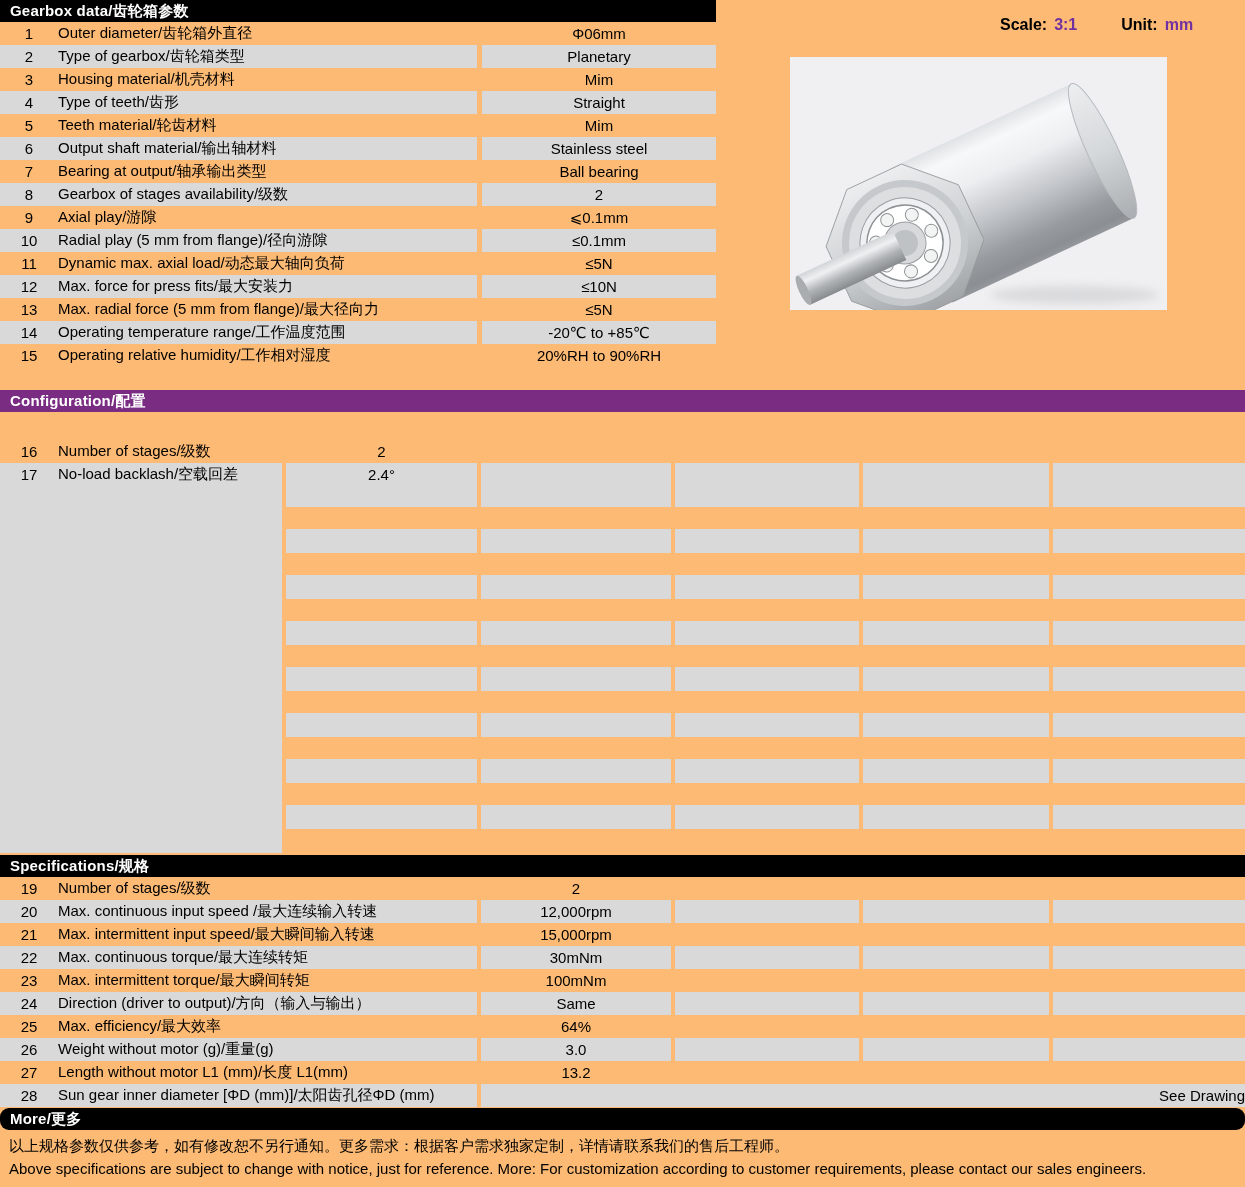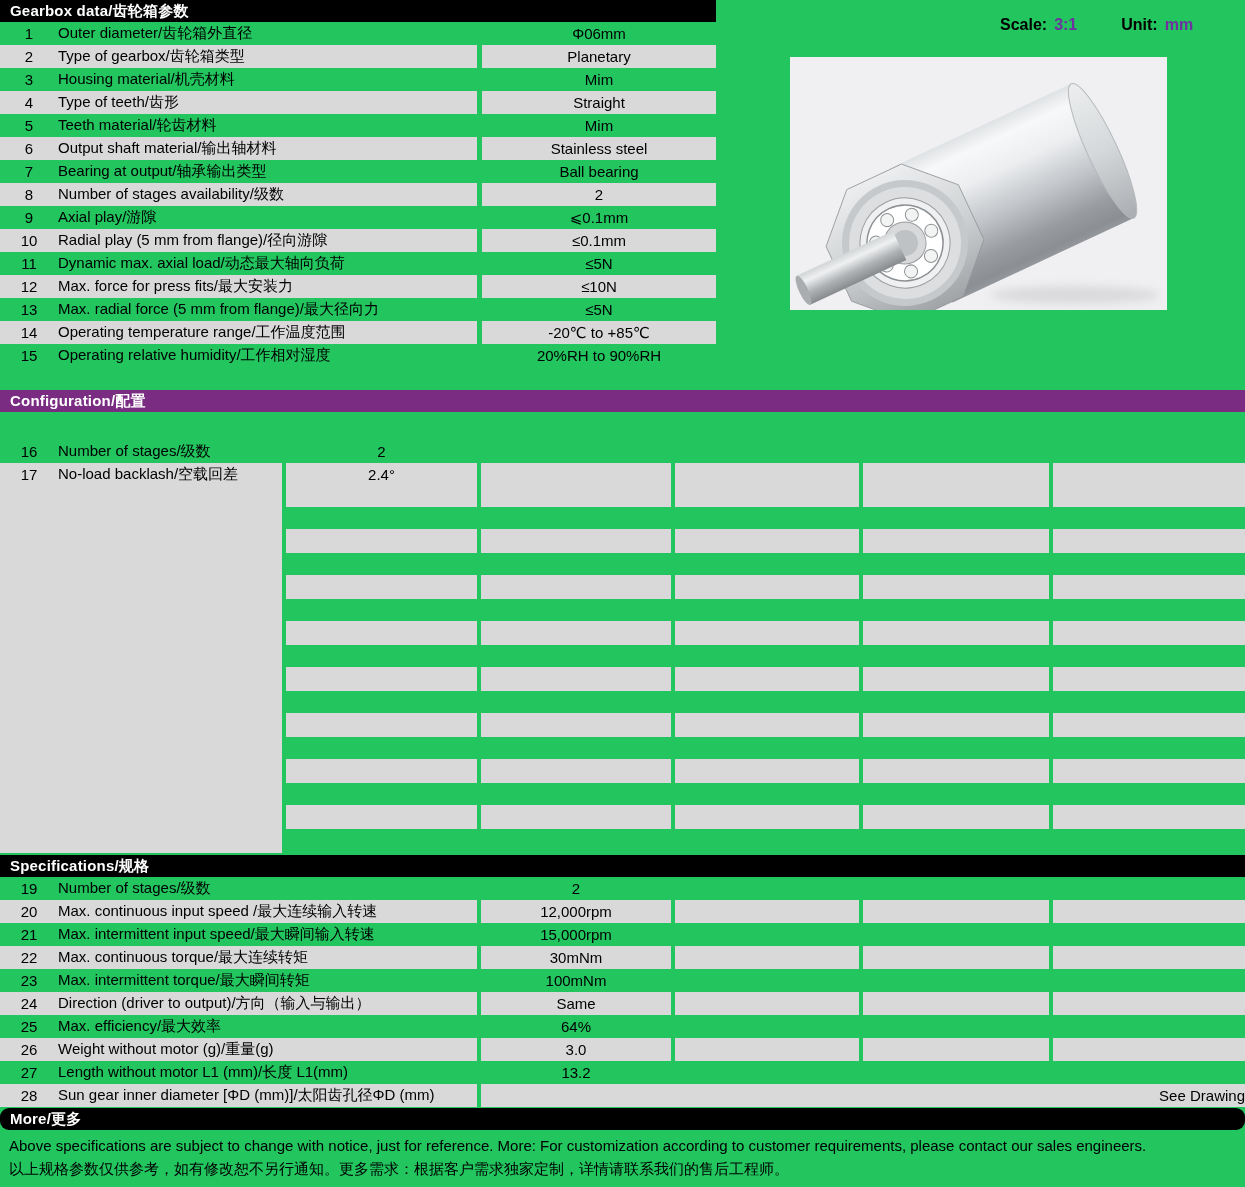--- a/index.html
+++ b/index.html
@@ -1,17 +1,17 @@
 <!DOCTYPE html>
 <html style="--purple-bar: #7A2C83; --purple-text: #7030A0; --row-gray: #D9D9D9; --bar-black: #000000;"><head>
 <meta charset="utf-8">
 <style>
   html,body{margin:0;padding:0;background:#fff;}
   body{font-family:"Liberation Sans","DejaVu Sans",sans-serif;color:#000;}
-  .page{position:relative;width:1245px;height:1187px;background:#22c55e;overflow:hidden;}
+  .page{position:relative;width:1245px;height:1187px;background:#fdba74;overflow:hidden;}
 
   .bar{height:22px;line-height:22px;color:#fff;font-weight:bold;font-size:15px;
        padding-left:10px;box-sizing:border-box;letter-spacing:0.2px;}
   .bar.black{background:var(--bar-black,#000);}
   .bar.purple{background:var(--purple-bar,#7a2c83);}
 
   
   #gearbox-section{position:absolute;left:0;top:10;width:716px;}
   #scale-line{position:absolute;left:1000px;top:16px;font-size:16px;font-weight:bold;white-space:nowrap;}
   #scale-line .grp{margin-right:44px;}
@@ -139,21 +139,21 @@
             <span class="no">7</span>
             <span class="lbl">Bearing at output/轴承输出类型</span>
           </div>
           <div class="cell c-gb-value c-center">
             <span>Ball bearing</span>
           </div>
         </div>
         <div class="trow gray">
           <div class="cell c-gb-label">
             <span class="no">8</span>
-            <span class="lbl">Number of stages availability/级数</span>
+            <span class="lbl">Gearbox of stages availability/级数</span>
           </div>
           <div class="cell c-gb-value c-center">
             <span>2</span>
           </div>
         </div>
         <div class="trow">
           <div class="cell c-gb-label">
             <span class="no">9</span>
             <span class="lbl">Axial play/游隙</span>
           </div>
@@ -566,17 +566,17 @@
           <span class="lbl">Sun gear inner diameter [ΦD (mm)]/太阳齿孔径ΦD (mm)</span>
         </div>
         <div class="cell c-sp-merged c-center">
           <span>See Drawing</span>
         </div>
       </div>
     </div>
 
   <div id="more-bar" class="bar black">More/更多</div>
   <div id="footer">
+    <div class="fl">以上规格参数仅供参考，如有修改恕不另行通知。更多需求：根据客户需求独家定制，详情请联系我们的售后工程师。</div>
     <div class="fl">Above specifications are subject to change with notice, just for reference. More: For customization according to customer requirements, please contact our sales engineers.</div>
-    <div class="fl">以上规格参数仅供参考，如有修改恕不另行通知。更多需求：根据客户需求独家定制，详情请联系我们的售后工程师。</div>
   </div>
 
 </div>
 
 </body></html>

